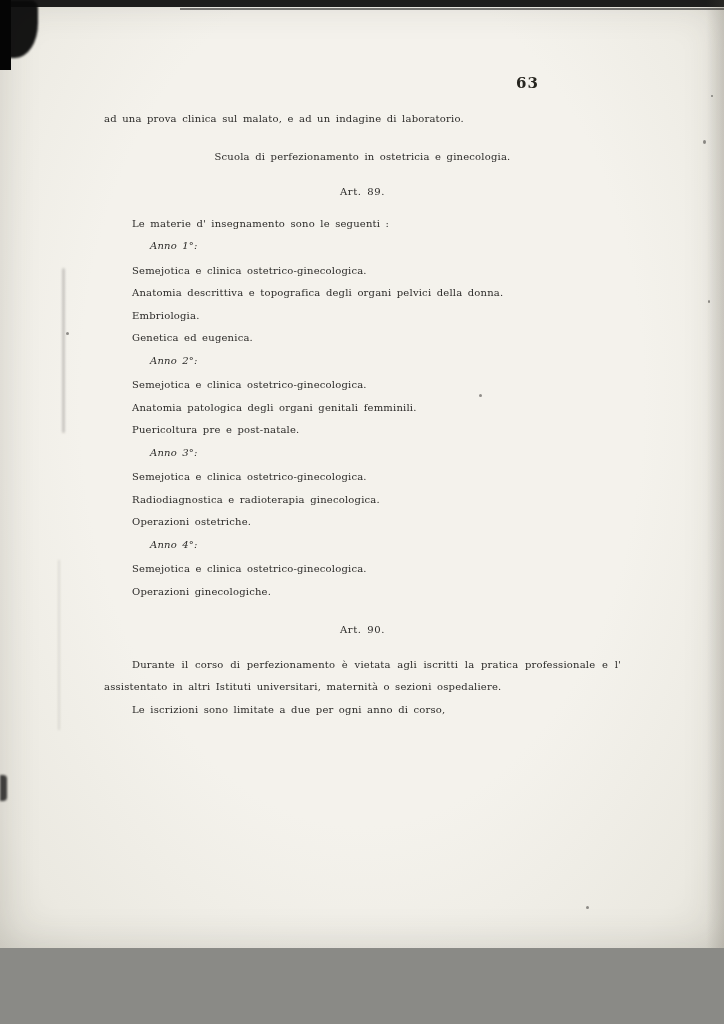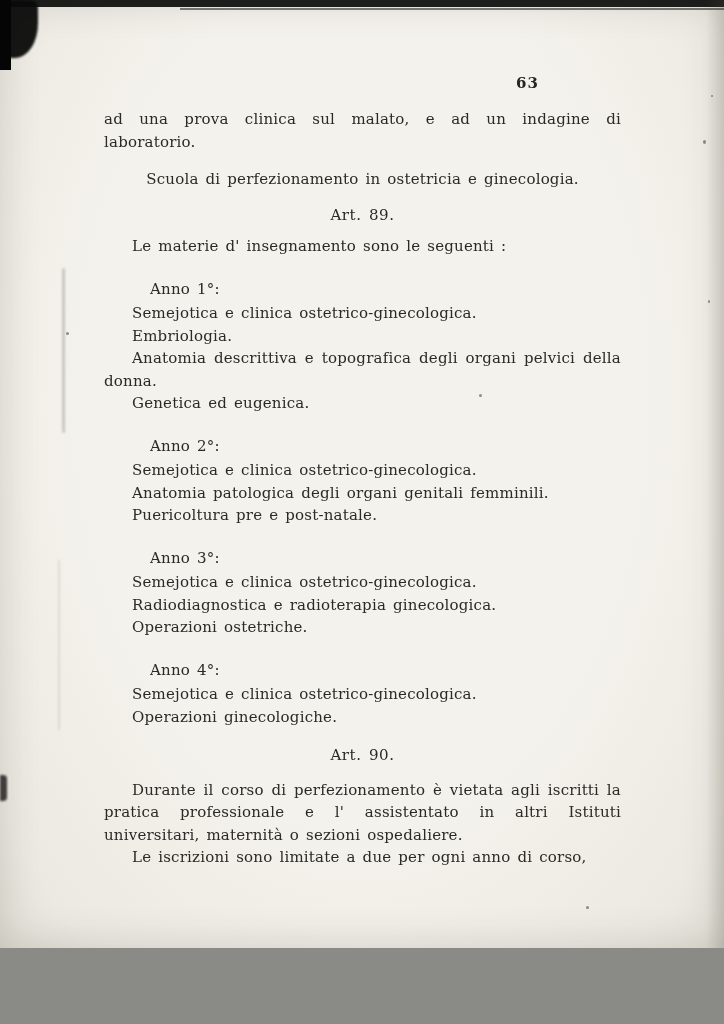--- a/index.html
+++ b/index.html
@@ -62,36 +62,36 @@
   .speck.s6 { left:66px;  top:332px; width:3px; height:3px; }
 
   
   .page-number {
     position:absolute; left:516px; top:74px;
     font-size:15px; font-weight:bold; letter-spacing:1px;
     color:#26251f;
   }
   .text-col {
     position:absolute; left:104px; top:108px; width:517px;
-    font-size:15px; line-height:22.5px;
+    font-size:10px; line-height:22.5px;
     word-spacing:2px; letter-spacing:0.2px;
   }
   .para {
     margin:0; text-align:justify; text-indent:28px;
   }
   .no-indent { text-indent:0; }
   .center-italic {
     margin:15px 0 12px; text-align:center; text-indent:0;
   }
   .art-heading {
     margin:13px 0 9px; text-align:center; text-indent:0; letter-spacing:0.6px;
   }
   .art-heading.second { margin:16px 0 12px; }
   .year-label {
-    margin:20px 0 2px 46px; text-indent:0; text-align:left;
+    margin:0 0 2px 46px; font-style:italic; text-indent:0; text-align:left;
   }
   .closing { margin-top:7px; }
 </style>
 </head>
 <body>
 
 <div class="page">
 
   <div class="art-top-strip"></div>
   <div class="art-top-strip2"></div>
@@ -116,22 +116,22 @@
     <p class="para no-indent">ad una prova clinica sul malato, e ad un indagine di laboratorio.</p>
 
     <p class="center-italic">Scuola di perfezionamento in ostetricia e ginecologia.</p>
 
     <p class="art-heading">Art. 89.</p>
 
     <p class="para">Le materie d' insegnamento sono le seguenti :</p>
 
     <p class="year-label">Anno 1°:</p>
     <p class="para">Semejotica e clinica ostetrico-ginecologica.</p>
+    <p class="para">Anatomia descrittiva e topografica degli organi pelvici della donna.</p>
     <p class="para">Embriologia.</p>
-    <p class="para">Anatomia descrittiva e topografica degli organi pelvici della donna.</p>
     <p class="para">Genetica ed eugenica.</p>
 
     <p class="year-label">Anno 2°:</p>
     <p class="para">Semejotica e clinica ostetrico-ginecologica.</p>
     <p class="para">Anatomia patologica degli organi genitali femminili.</p>
     <p class="para">Puericoltura pre e post-natale.</p>
 
     <p class="year-label">Anno 3°:</p>
     <p class="para">Semejotica e clinica ostetrico-ginecologica.</p>
     <p class="para">Radiodiagnostica e radioterapia ginecologica.</p>

